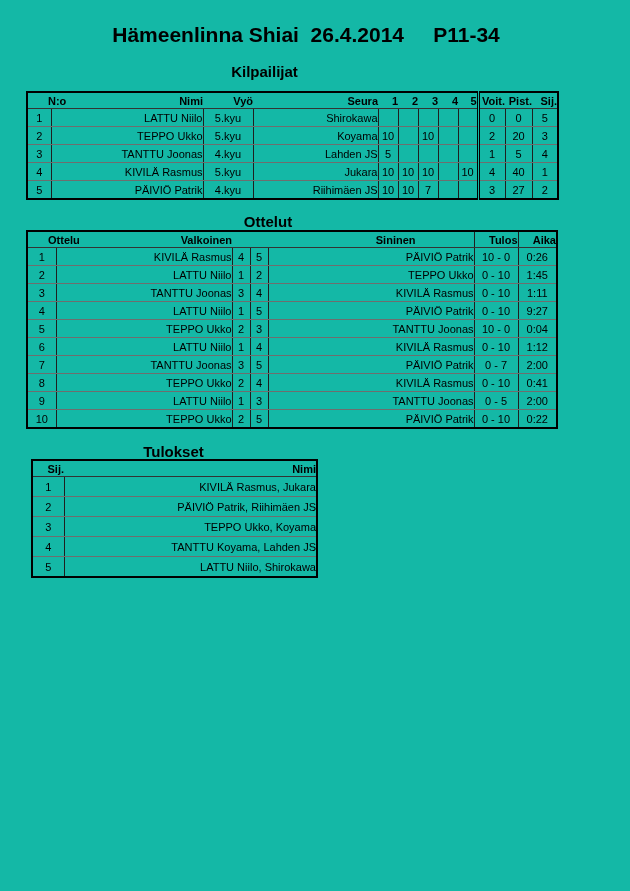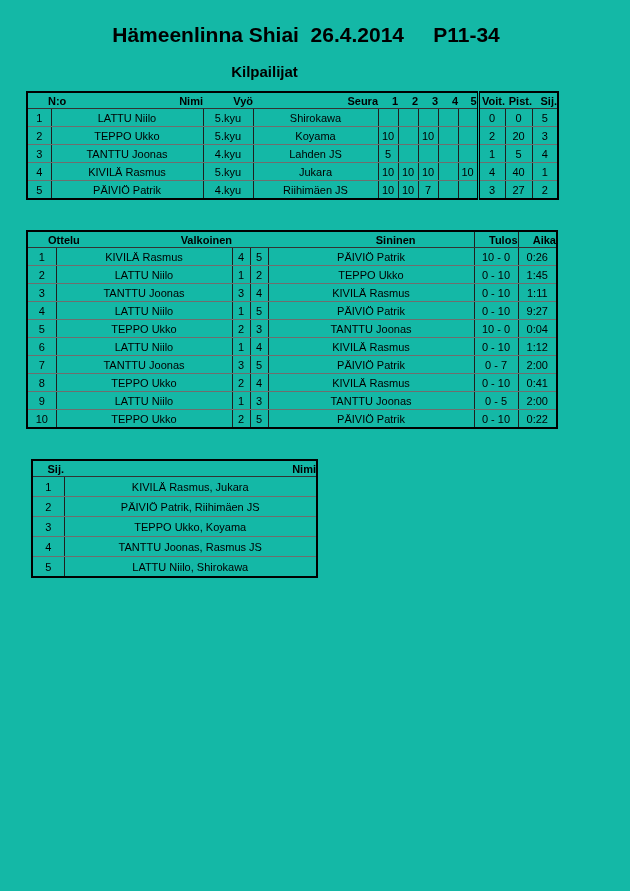--- a/index.html
+++ b/index.html
@@ -31,21 +31,21 @@
   th{
     font-weight:bold;height:15px;padding:0;white-space:nowrap;overflow:visible;
     border:none;border-bottom:1px solid #333;text-align:right;vertical-align:middle;
   }
   td{
     height:17px;padding:0;white-space:nowrap;overflow:hidden;vertical-align:middle;
     border-left:1px solid #1f1f1f;border-right:1px solid #1f1f1f;
     border-top:1px solid #6e6e6e;border-bottom:1px solid #6e6e6e;
   }
   #t3 td{height:19px;}
-  .l{text-align:center;padding-left:0;}
+  .l{text-align:right;padding-left:0;}
   .c{text-align:center;}
   .bl{border-left:3px double #000 !important;}
   th.left{text-align:left;padding-left:20px;}
   th.shift{padding-right:58px;}
   th.vb{border-left:1px solid #1f1f1f;margin-left:23px;}
 </style>
 </head>
 <body>
 
 <div class="page">
@@ -151,20 +151,21 @@
           <td class="c">7</td>
           <td class="c"></td>
           <td class="c"></td>
           <td class="c bl">3</td>
           <td class="c">27</td>
           <td class="c">2</td>
         </tr>
       </tbody>
   </table>
 
+  <div class="sec-heading" id="h-ottelut">Ottelut</div>
   <table id="t2">
     <colgroup>
       <col style="width:29px">
         <col style="width:176px">
         <col style="width:18px">
         <col style="width:18px">
       <col style="width:206px">
         <col style="width:44px">
         <col style="width:39px">
     </colgroup>
@@ -266,20 +267,21 @@
           <td class="l">TEPPO Ukko</td>
           <td class="c">2</td>
           <td class="c">5</td>
           <td class="l">PÄIVIÖ Patrik</td>
           <td class="c">0 - 10</td>
           <td class="c">0:22</td>
         </tr>
       </tbody>
   </table>
 
+  <div class="sec-heading" id="h-tulokset">Tulokset</div>
   <table id="t3">
     <colgroup>
       <col style="width:32px">
         <col style="width:253px">
     </colgroup>
     <thead>
       <tr>
         <th>Sij.</th>
         <th>Nimi</th>
       </tr>
@@ -292,21 +294,21 @@
         <tr>
           <td class="c">2</td>
           <td class="l">PÄIVIÖ Patrik, Riihimäen JS</td>
         </tr>
         <tr>
           <td class="c">3</td>
           <td class="l">TEPPO Ukko, Koyama</td>
         </tr>
         <tr>
           <td class="c">4</td>
-          <td class="l">TANTTU Joonas, Rasmus JS</td>
+          <td class="l">TANTTU Koyama, Lahden JS</td>
         </tr>
         <tr>
           <td class="c">5</td>
           <td class="l">LATTU Niilo, Shirokawa</td>
         </tr>
       </tbody>
   </table>
 
 </div>
 

